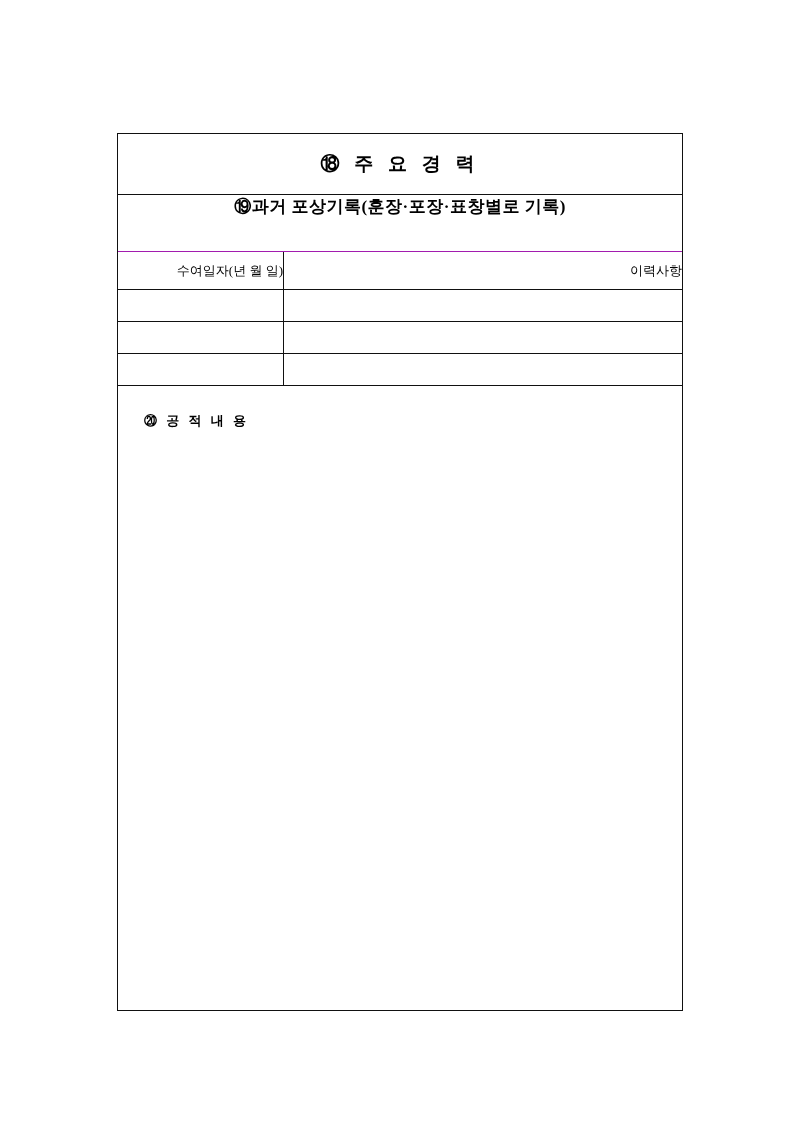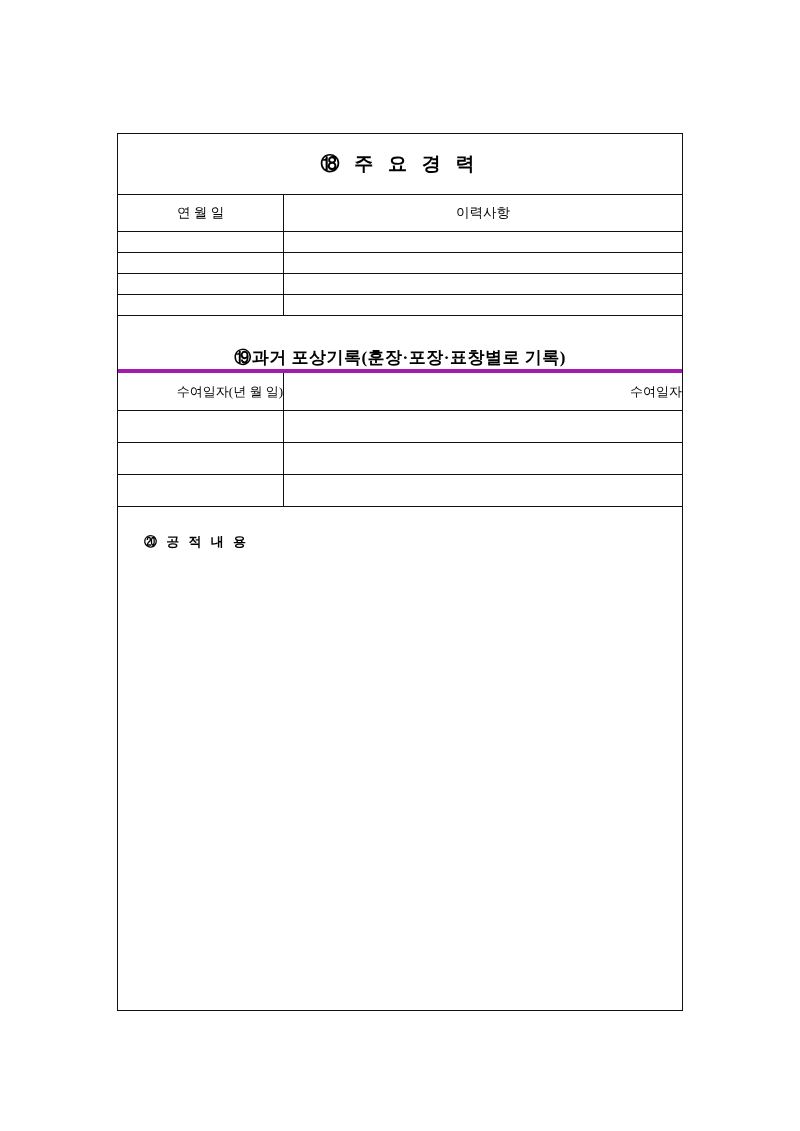--- a/index.html
+++ b/index.html
@@ -71,23 +71,23 @@
     height: 36px;
     font-size: 13.5px;
   }
   table.grid tr:first-child td { border-top: none; }
   table.grid tr:last-child td { border-bottom: 1px solid #111111; }
 
   
   .section-title-sub {
     height: 57px;
     display: flex;
-    align-items: flex-end;
+    align-items: flex-start;
     justify-content: center;
-    border-bottom: 4px solid #a21caf;
+    border-bottom: 1px solid #a21caf;
     box-sizing: border-box;
   }
   .section-title-sub .txt {
     font-size: 17px;
     font-weight: bold;
     letter-spacing: 0.5px;
   }
 
   
   table.grid2 {
@@ -128,54 +128,30 @@
 </head>
 <body>
 
 <div class="page">
   <div class="form-frame">
 
     <div class="section-title-main">
       <span class="txt">⑱ 주 요 경 력</span>
     </div>
 
-    <table class="grid">
-      <tbody>
-          <tr class="header-row">
-        <td class="col-left">연 월 일</td>
-        <td>이력사항</td>
-      </tr>
-      <tr>
-        <td class="col-left"></td>
-        <td></td>
-      </tr>
-      <tr>
-        <td class="col-left"></td>
-        <td></td>
-      </tr>
-      <tr>
-        <td class="col-left"></td>
-        <td></td>
-      </tr>
-      <tr>
-        <td class="col-left"></td>
-        <td></td>
-      </tr>
-    </tbody>
-      </table>
 
     <div class="section-title-sub">
       <span class="txt">⑲과거 포상기록(훈장·포장·표창별로 기록)</span>
     </div>
 
     <table class="grid2">
       <tbody>
           <tr class="header-row">
         <td class="col-left">수여일자(년 월 일)</td>
-        <td>수여일자</td>
+        <td>이력사항</td>
       </tr>
       <tr>
         <td class="col-left"></td>
         <td></td>
       </tr>
       <tr>
         <td class="col-left"></td>
         <td></td>
       </tr>
       <tr>

